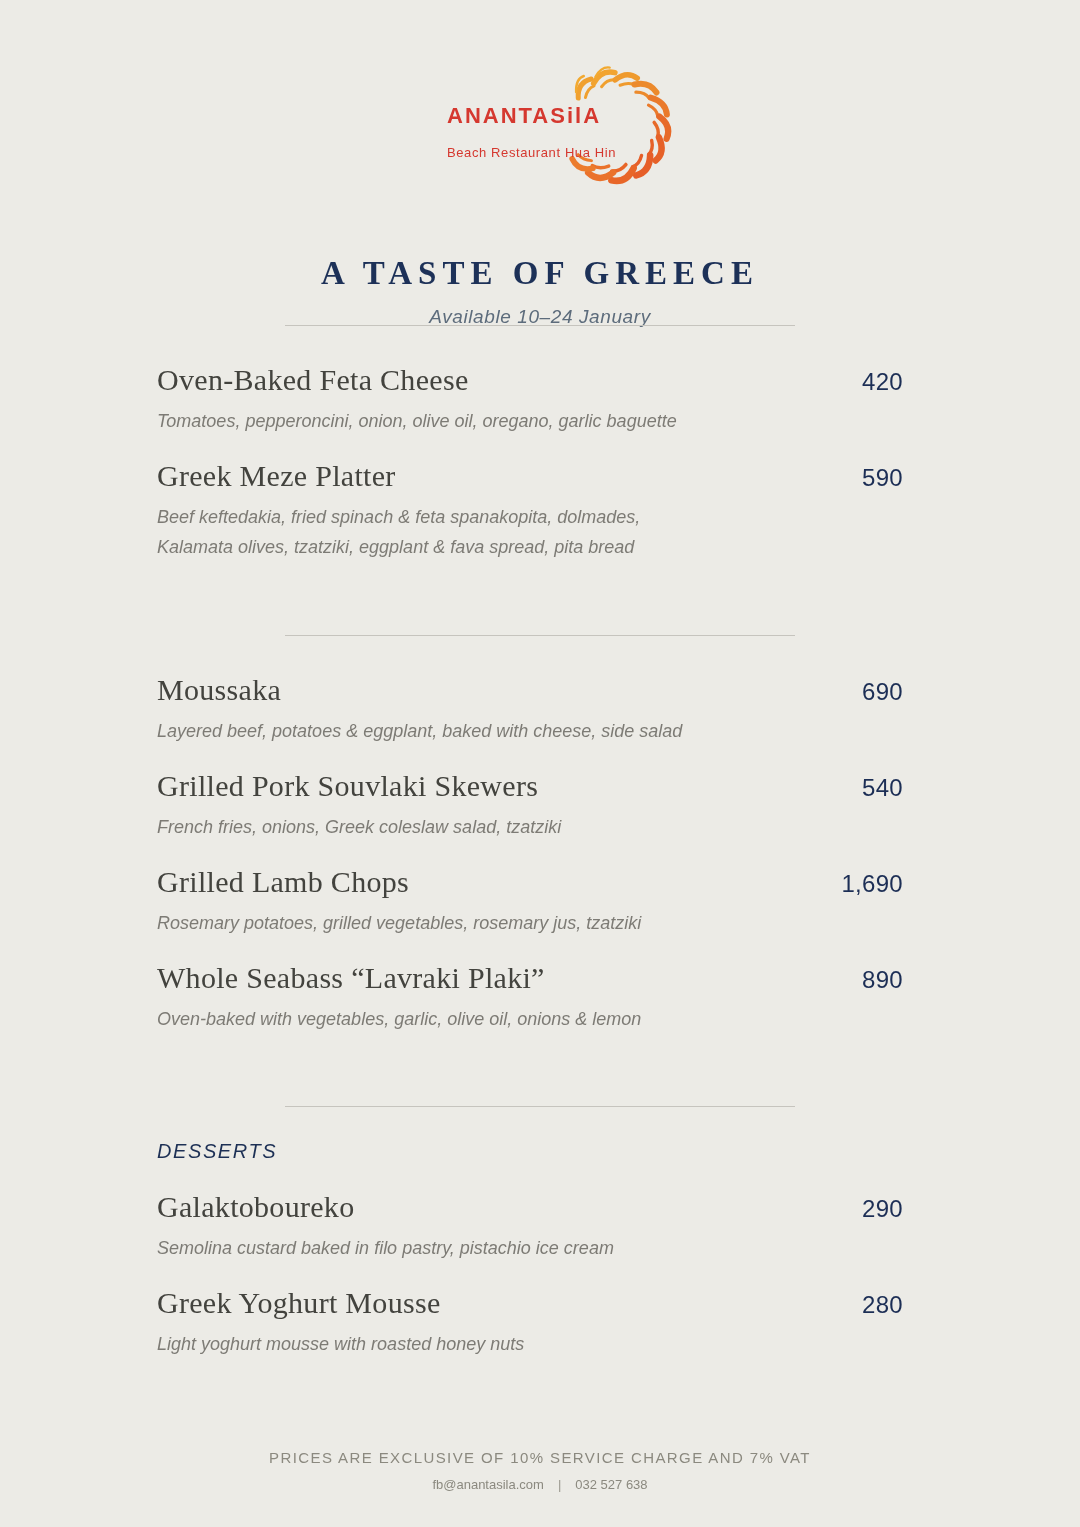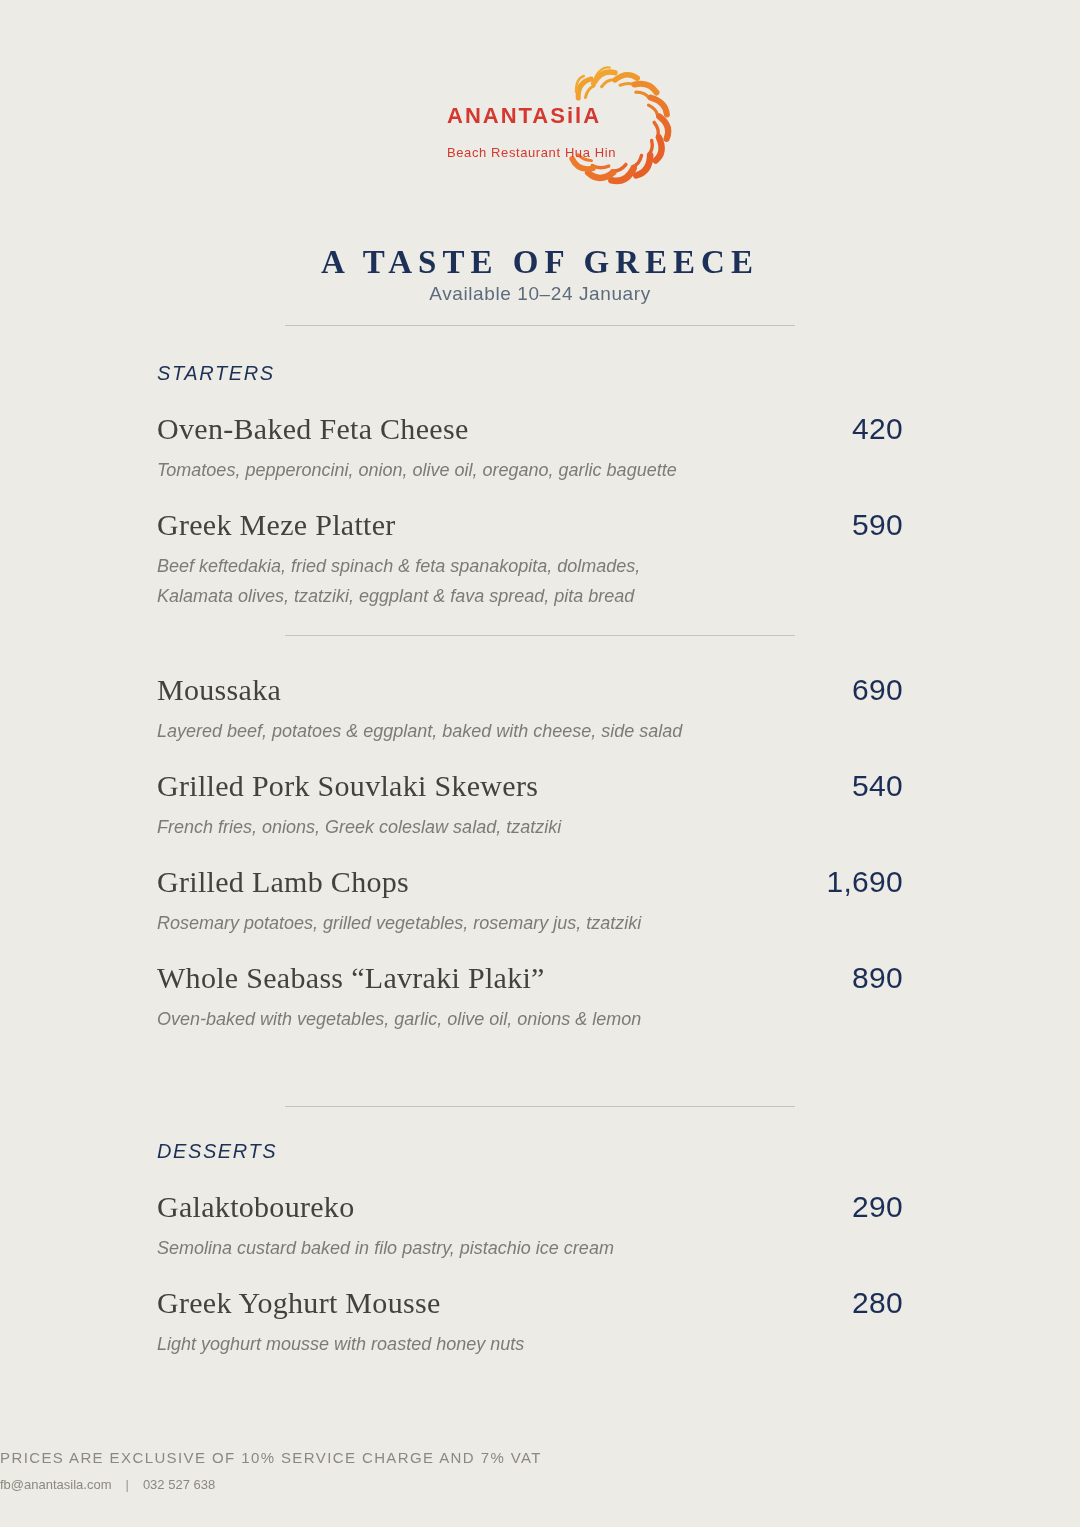--- a/index.html
+++ b/index.html
@@ -21,29 +21,29 @@
     color:#d5382f;
   }
   .tagline {
     margin-top:16px;
     font-size:13px; letter-spacing:0.6px;
     color:#d5382f;
   }
   .swirl { position:absolute; right:0; top:0; }
 
   
-  .title-block { position:absolute; left:0; top:244px; width:1080px; text-align:center; }
+  .title-block { position:absolute; left:0; top:255px; width:1080px; text-align:center; }
   .page-title {
     font-family:"Liberation Serif", serif;
     font-weight:bold; font-size:33px; letter-spacing:6px;
     color:#1d3158;
   }
   .page-subtitle {
-    margin-top:2px;
-    font-size:19px; letter-spacing:0.6px;
+    margin-top:14px;
+    font-style:italic; font-size:19px; letter-spacing:0.6px;
     color:#5d6c7c;
   }
 
   
   .divider {
     position:absolute; left:285px; width:510px; height:0;
     border-top:1px solid #c6c4be;
   }
   .divider-1 { top:325px; }
   .divider-2 { top:635px; }
@@ -60,31 +60,31 @@
     margin-bottom:26px;
   }
   .dish { margin-bottom:22px; }
   .dish-head { display:flex; justify-content:space-between; align-items:baseline; }
   .dish-name {
     font-family:"Liberation Serif", serif;
     font-size:30px; line-height:36px; letter-spacing:0.3px;
     color:#43433e;
   }
   .dish-price {
-    font-size:30px; color:#1c2e55; letter-spacing:0.3px;
+    font-size:24px; color:#1c2e55; letter-spacing:0.3px;
   }
   .dish-desc {
     margin-top:8px;
     font-style:italic; font-size:18px; line-height:30px;
     color:#7d7b75;
     white-space:pre-line;
   }
 
   
-  .footer { position:absolute; left:0; top:1444px; width:1080px; color:#8b897f; }
+  .footer { position:absolute; left:0; top:1444px; width:1080px; text-align:center; color:#8b897f; }
   .footer-note { font-size:15px; letter-spacing:1.4px; line-height:27px; }
   .footer-contact { font-size:13px; line-height:27px; }
   .footer-sep { margin:0 14px; color:#9a988e; }
 </style>
 </head>
 <body>
 
 <div class="page">
 
   <div class="logo">
@@ -168,21 +168,20 @@
   </div>
 
   <div class="title-block">
     <div class="page-title">A TASTE OF GREECE</div>
     <div class="page-subtitle">Available 10–24 January</div>
   </div>
 
   <div class="divider divider-1"></div>
 
   <section class="menu-section section-starters">
-    <div class="section-label">STARTERS</div>
 
     <div class="dish">
       <div class="dish-head">
         <span class="dish-name">Oven-Baked Feta Cheese</span>
         <span class="dish-price">420</span>
       </div>
       <div class="dish-desc">Tomatoes, pepperoncini, onion, olive oil, oregano, garlic baguette</div>
     </div>
 
     <div class="dish">

